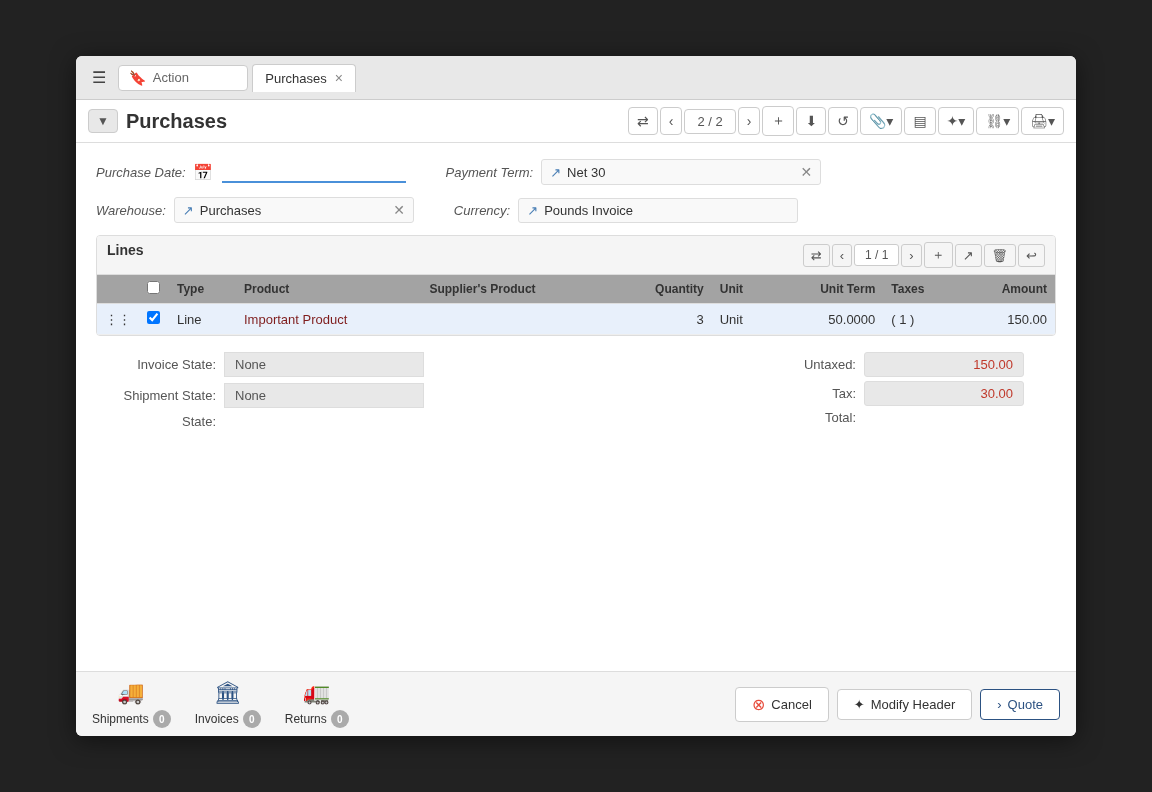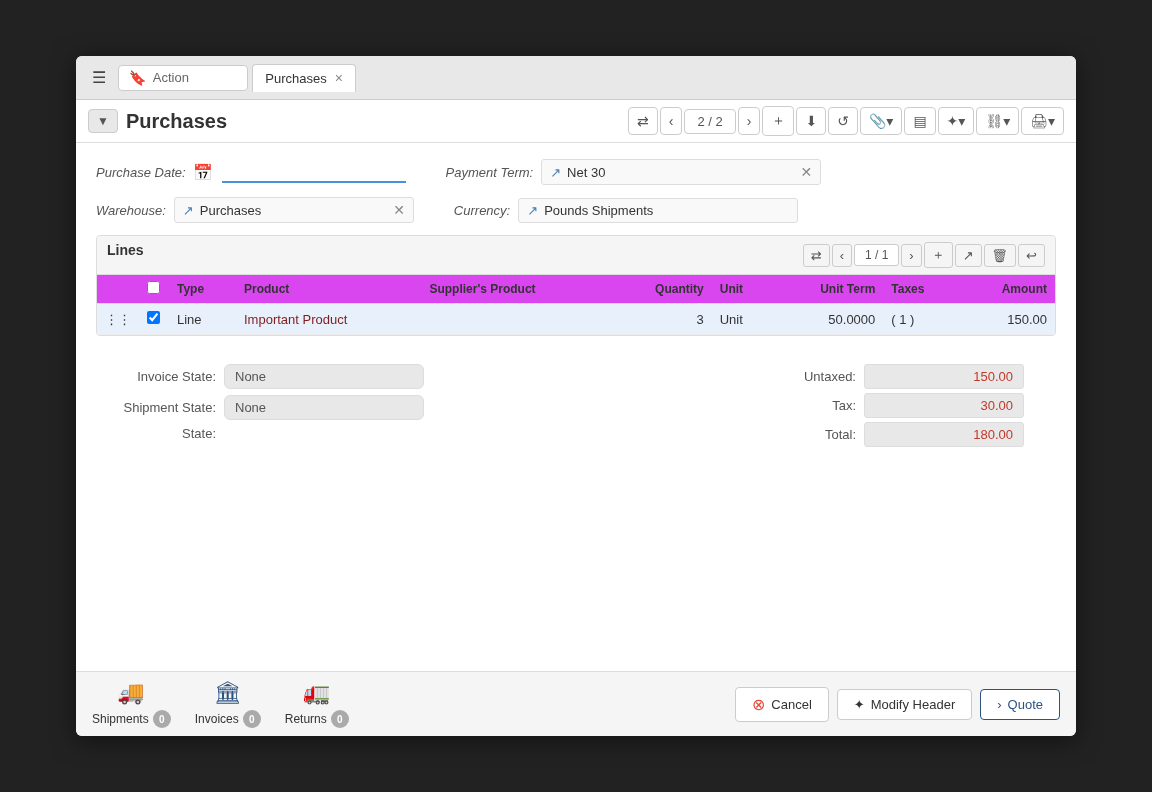--- a/index.html
+++ b/index.html
@@ -226,21 +226,21 @@
       color: #555;
       font-size: 12px;
       background: #fff;
     }
     
     .data-table {
       width: 100%;
       border-collapse: collapse;
     }
     .data-table th {
-      background: #d946ef;
+      background: #a3a3a3;
       padding: 6px 8px;
       text-align: left;
       font-weight: bold;
       color: #333;
       border-bottom: 1px solid #ddd;
       font-size: 12px;
     }
     .data-table th.right { text-align: right; }
     .data-table td {
       padding: 7px 8px;
@@ -255,41 +255,40 @@
       cursor: grab;
       font-size: 16px;
     }
     .checkbox-cell input[type="checkbox"] { cursor: pointer; }
     .product-link { color: #7f1d1d; cursor: pointer; text-decoration: none; }
     
     .summary-area {
       display: flex;
       gap: 0;
       padding: 16px 0 0 0;
-      margin-top: 12px;
     }
     .states-area {
       flex: 1;
     }
     .state-row {
       display: flex;
       align-items: center;
       margin-bottom: 6px;
       gap: 8px;
     }
     .state-label {
       text-align: right;
       min-width: 120px;
       color: #555;
       font-size: 13px;
     }
     .state-value {
       background: #e8e8e8;
       border: 1px solid #ddd;
-      border-radius: 6px;
+      border-radius: 0;
       padding: 4px 10px;
       min-width: 200px;
       font-size: 13px;
       color: #555;
     }
     .totals-area {
       min-width: 320px;
       padding-left: 20px;
     }
     .total-row {
@@ -464,21 +463,21 @@
         <div class="form-input-box" style="min-width: 240px;">
           <span class="ext-link-icon">↗</span>
           <span>Purchases</span>
           <button class="clear-btn" style="margin-left: auto;">✕</button>
         </div>
       </div>
       <div class="form-field">
         <span class="form-label">Currency:</span>
         <div class="form-input-box" style="min-width: 280px;">
           <span class="ext-link-icon">↗</span>
-          <span>Pounds Shipments</span>
+          <span>Pounds Invoice</span>
         </div>
       </div>
     </div>
 
     <div class="lines-section">
       <div class="lines-header">
         <span class="lines-title">Lines</span>
         <div class="lines-toolbar">
           <button class="lines-btn">⇄</button>
           <button class="lines-btn">‹</button>
@@ -544,21 +543,20 @@
         <div class="total-row">
           <span class="total-label">Untaxed:</span>
           <span class="total-value">150.00</span>
         </div>
         <div class="total-row">
           <span class="total-label">Tax:</span>
           <span class="total-value">30.00</span>
         </div>
         <div class="total-row">
           <span class="total-label">Total:</span>
-          <span class="total-value">180.00</span>
         </div>
       </div>
     </div>
   </div>
 
   <div class="bottom-bar">
     <div class="bottom-shortcuts" id="shortcuts-container">
     <div class="shortcut-item">
     <span class="shortcut-icon">🚚</span>
     <span class="shortcut-label">

